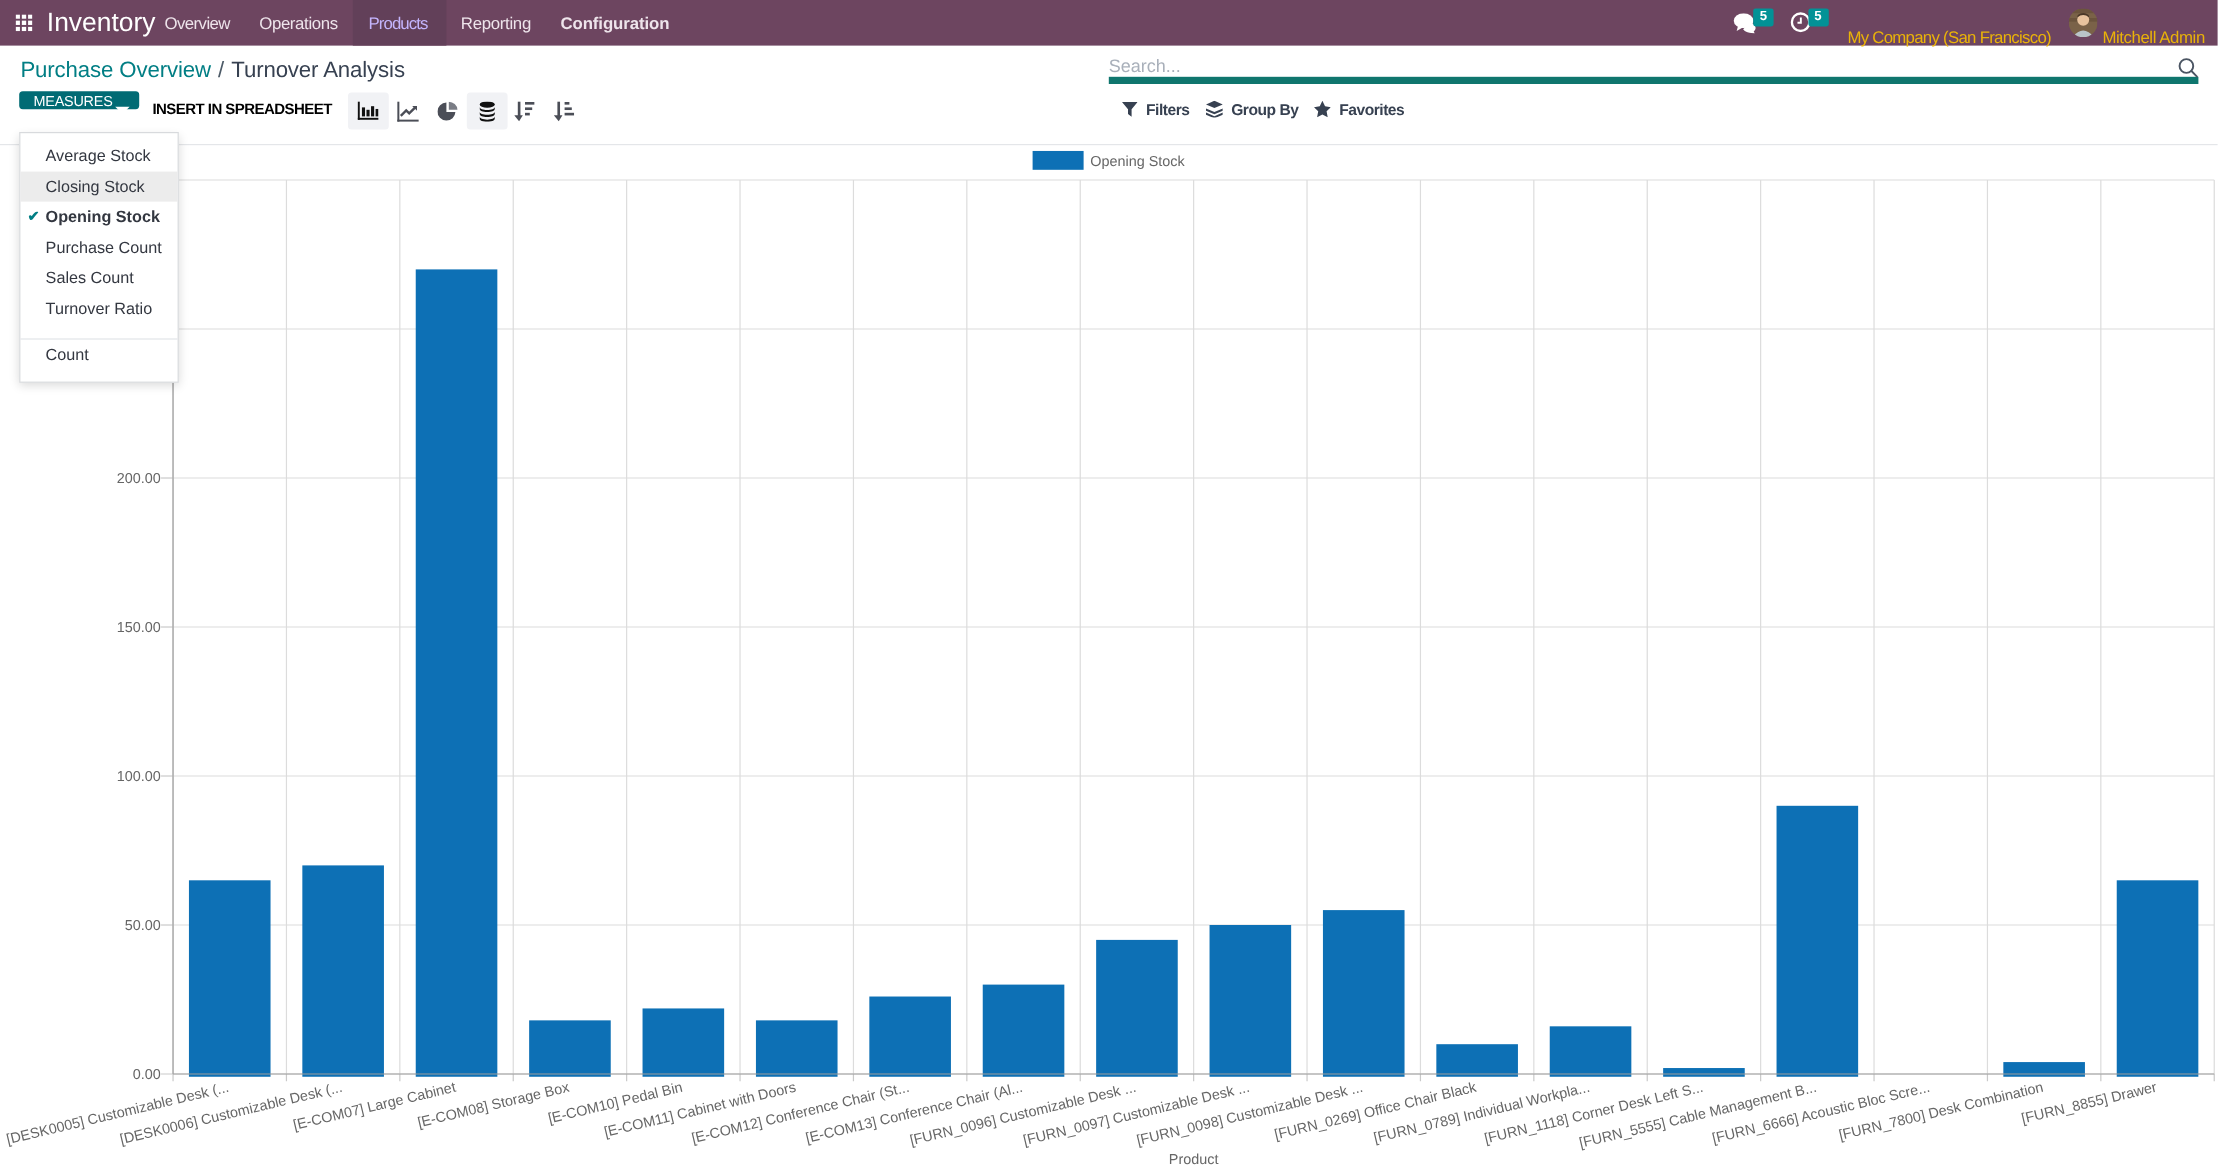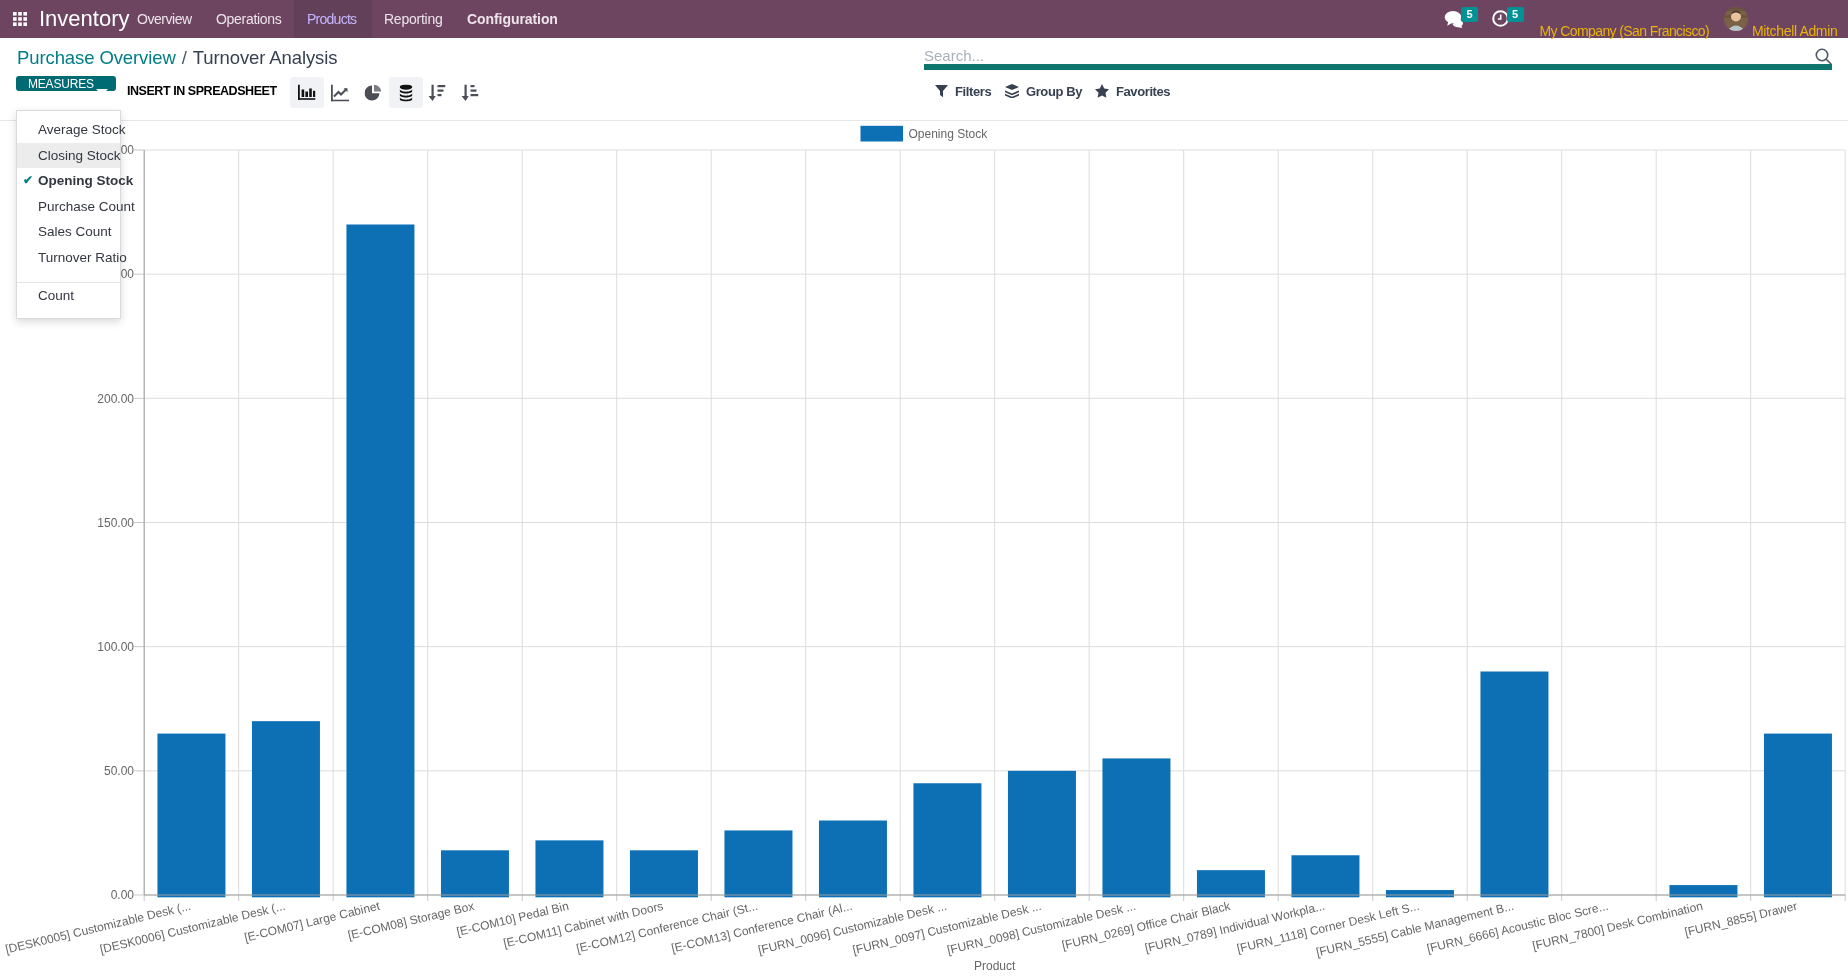--- a/index.html
+++ b/index.html
@@ -33,21 +33,21 @@
   #btn-insert { position:absolute; left:127px; top:76px; height:31px; line-height:31px; color:#000000; font-size:12.5px; font-weight:bold; letter-spacing:-0.45px; }
   .iconbtn { position:absolute; top:77px; width:34px; height:31px; border-radius:3px; }
   .iconbtn.active { background:#f1f2f5; }
   .iconbtn svg { position:absolute; left:50%; top:50%; transform:translate(-50%,-50%); }
   #cp-border { position:absolute; left:0; top:120px; width:1848px; height:1px; background:#e4e6e9; }
 
   .srchbtn { position:absolute; top:76px; height:31px; line-height:31px; font-size:13px; font-weight:bold; color:#374151; letter-spacing:-0.4px; }
   .srchbtn svg { vertical-align:-2px; margin-right:7px; }
 
   
-  #dropdown { position:absolute; left:16px; top:110px; width:105px; height:209px; background:#fff; border:1px solid #d8dadd; box-shadow:0 3px 8px rgba(0,0,0,0.15); z-index:50; padding-top:6px; }
+  #dropdown { position:absolute; left:16px; top:110px; width:133px; height:209px; background:#fff; border:1px solid #d8dadd; box-shadow:0 3px 8px rgba(0,0,0,0.15); z-index:50; padding-top:6px; }
   #dropdown .item { position:relative; height:25.6px; line-height:25.6px; font-size:13.5px; color:#333740; padding-left:21px; white-space:nowrap; }
   #dropdown .item.hover { background:#ececec; }
   #dropdown .item.selected { font-weight:bold; }
   #dropdown .item .check { position:absolute; left:6px; top:0px; color:#017e84; font-size:12px; font-weight:bold; }
   #dropdown .sep { border-top:1px solid #e2e4e8; margin:11px 0 0 0; }
 </style>
 </head>
 <body>
 
 <div id="navbar">

